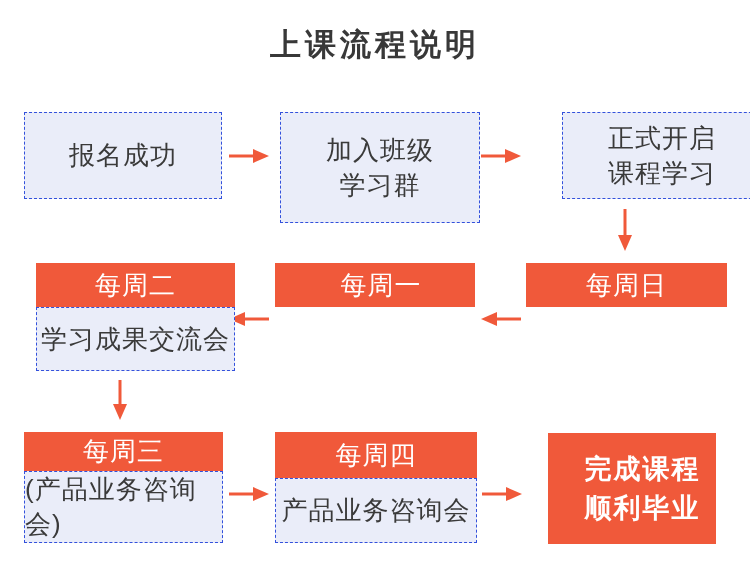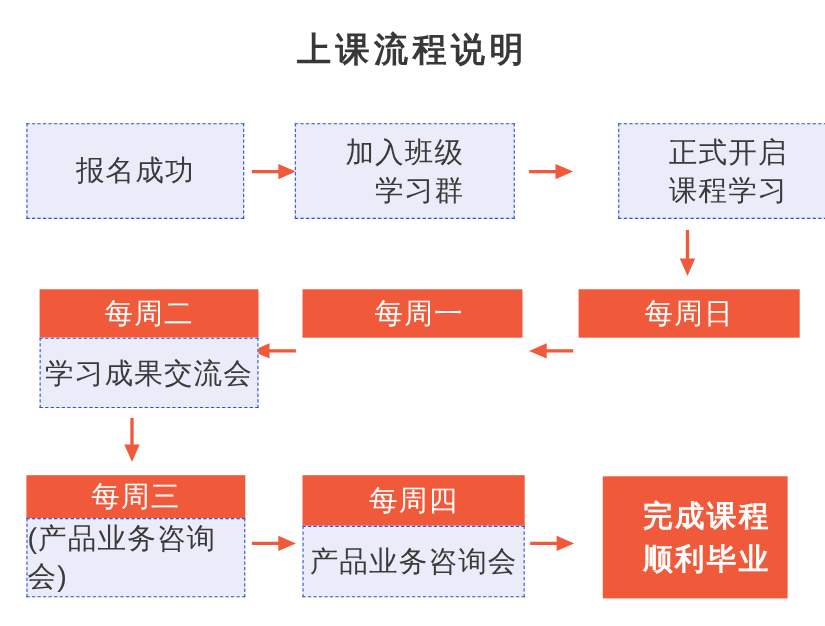--- a/index.html
+++ b/index.html
@@ -91,21 +91,21 @@
 
   <div class="title">上课流程说明</div>
 
   <div class="step plainbox" style="left:24px; top:112px; width:198px; height:87px;">报名成功</div>
 
   <svg class="arrow" style="left:228px; top:148px;" width="42" height="16" viewBox="0 0 42 16">
     <line x1="1" y1="8" x2="27" y2="8" stroke="currentColor" stroke-width="3"></line>
     <polygon points="25,1 41,8 25,15" fill="currentColor"></polygon>
   </svg>
 
-  <div class="step plainbox" style="left:268px; top:112px; width:200px; height:87px;text-align:right;">加入班级
+  <div class="step plainbox" style="left:280px; top:112px; width:200px; height:111px;">加入班级
 学习群</div>
 
   <svg class="arrow" style="left:480px; top:148px;" width="42" height="16" viewBox="0 0 42 16">
     <line x1="1" y1="8" x2="27" y2="8" stroke="currentColor" stroke-width="3"></line>
     <polygon points="25,1 41,8 25,15" fill="currentColor"></polygon>
   </svg>
 
   <div class="step plainbox" style="left:526px; top:112px; width:200px; height:87px;margin-left:36px;">正式开启
 课程学习</div>
 

